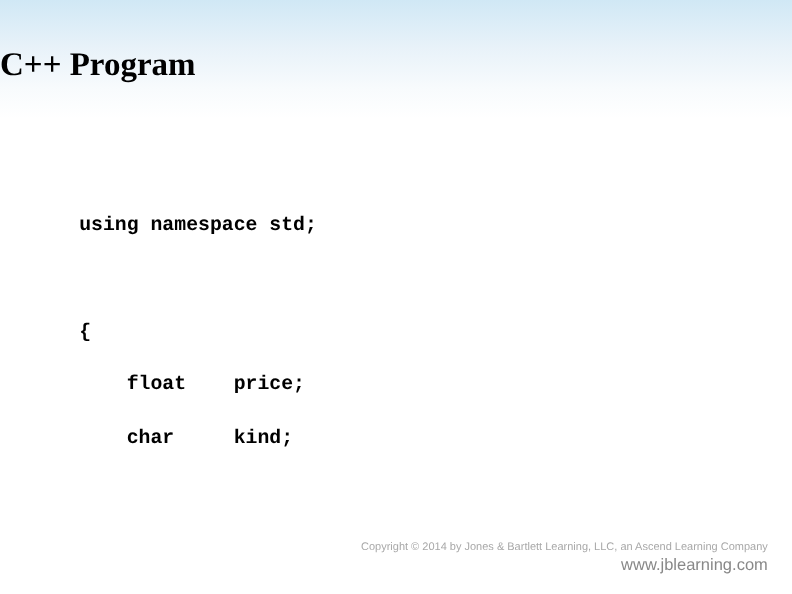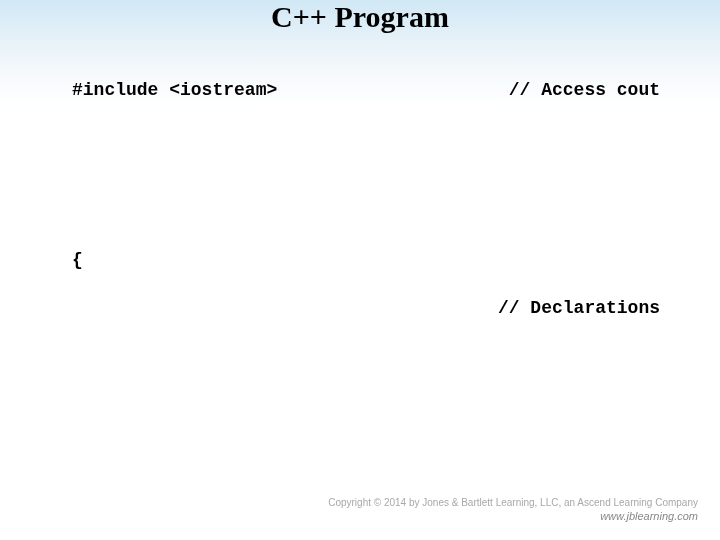--- a/index.html
+++ b/index.html
@@ -5,24 +5,25 @@
     * { margin: 0; padding: 0; box-sizing: border-box; }
     body {
       width: 720px;
       height: 540px;
       background: linear-gradient(to bottom, #d0e8f5 0%, #e8f2f9 8%, #f8fbfd 15%, #ffffff 20%);
       font-family: Georgia, 'Times New Roman', serif;
       position: relative;
       overflow: hidden;
     }
     .title {
-      text-align: center;
+      text-align: left;
       font-size: 30px;
       font-weight: bold;
       color: #000;
+      padding-top: 42px;
       padding-bottom: 20px;
     }
     .code-block {
       font-family: 'Courier New', Courier, monospace;
       font-size: 18px;
       font-weight: bold;
       color: #000;
       padding-left: 72px;
       padding-right: 60px;
       line-height: 1.35;
@@ -48,37 +49,37 @@
       text-align: right;
       font-family: Arial, sans-serif;
       font-size: 10px;
       color: #a8a8a8;
     }
     .footer-line1 {
       margin-bottom: 2px;
       margin-left: 36px;
     }
     .footer-url {
-      font-size: 11px;
+      font-size: 15px;
       color: #888;
-      font-style: italic;
     }
   </style>
 </head>
 <body>
 
 <div class="title">C++ Program</div>
 
 <div class="code-block">
-<div class="code-row"><span class="code-left">#include &lt;iostream&gt;</span><span class="code-right">// Access cout</span></div>
 <div class="code-row"></div>
 <div class="spacer"></div>
+<div>using namespace std;</div>
 <div class="spacer"></div>
 <div>{</div>
-<div class="code-row"><span class="code-right">// Declarations</span></div>
+<div class="code-row"><span class="code-left">    float    price;</span></div>
+<div>    char     kind;</div>
 
 
 
 </div>
 
 <div class="footer">
   <div class="footer-line1">Copyright © 2014 by Jones &amp; Bartlett Learning, LLC, an Ascend Learning Company</div>
   <div class="footer-url">www.jblearning.com</div>
 </div>
 

